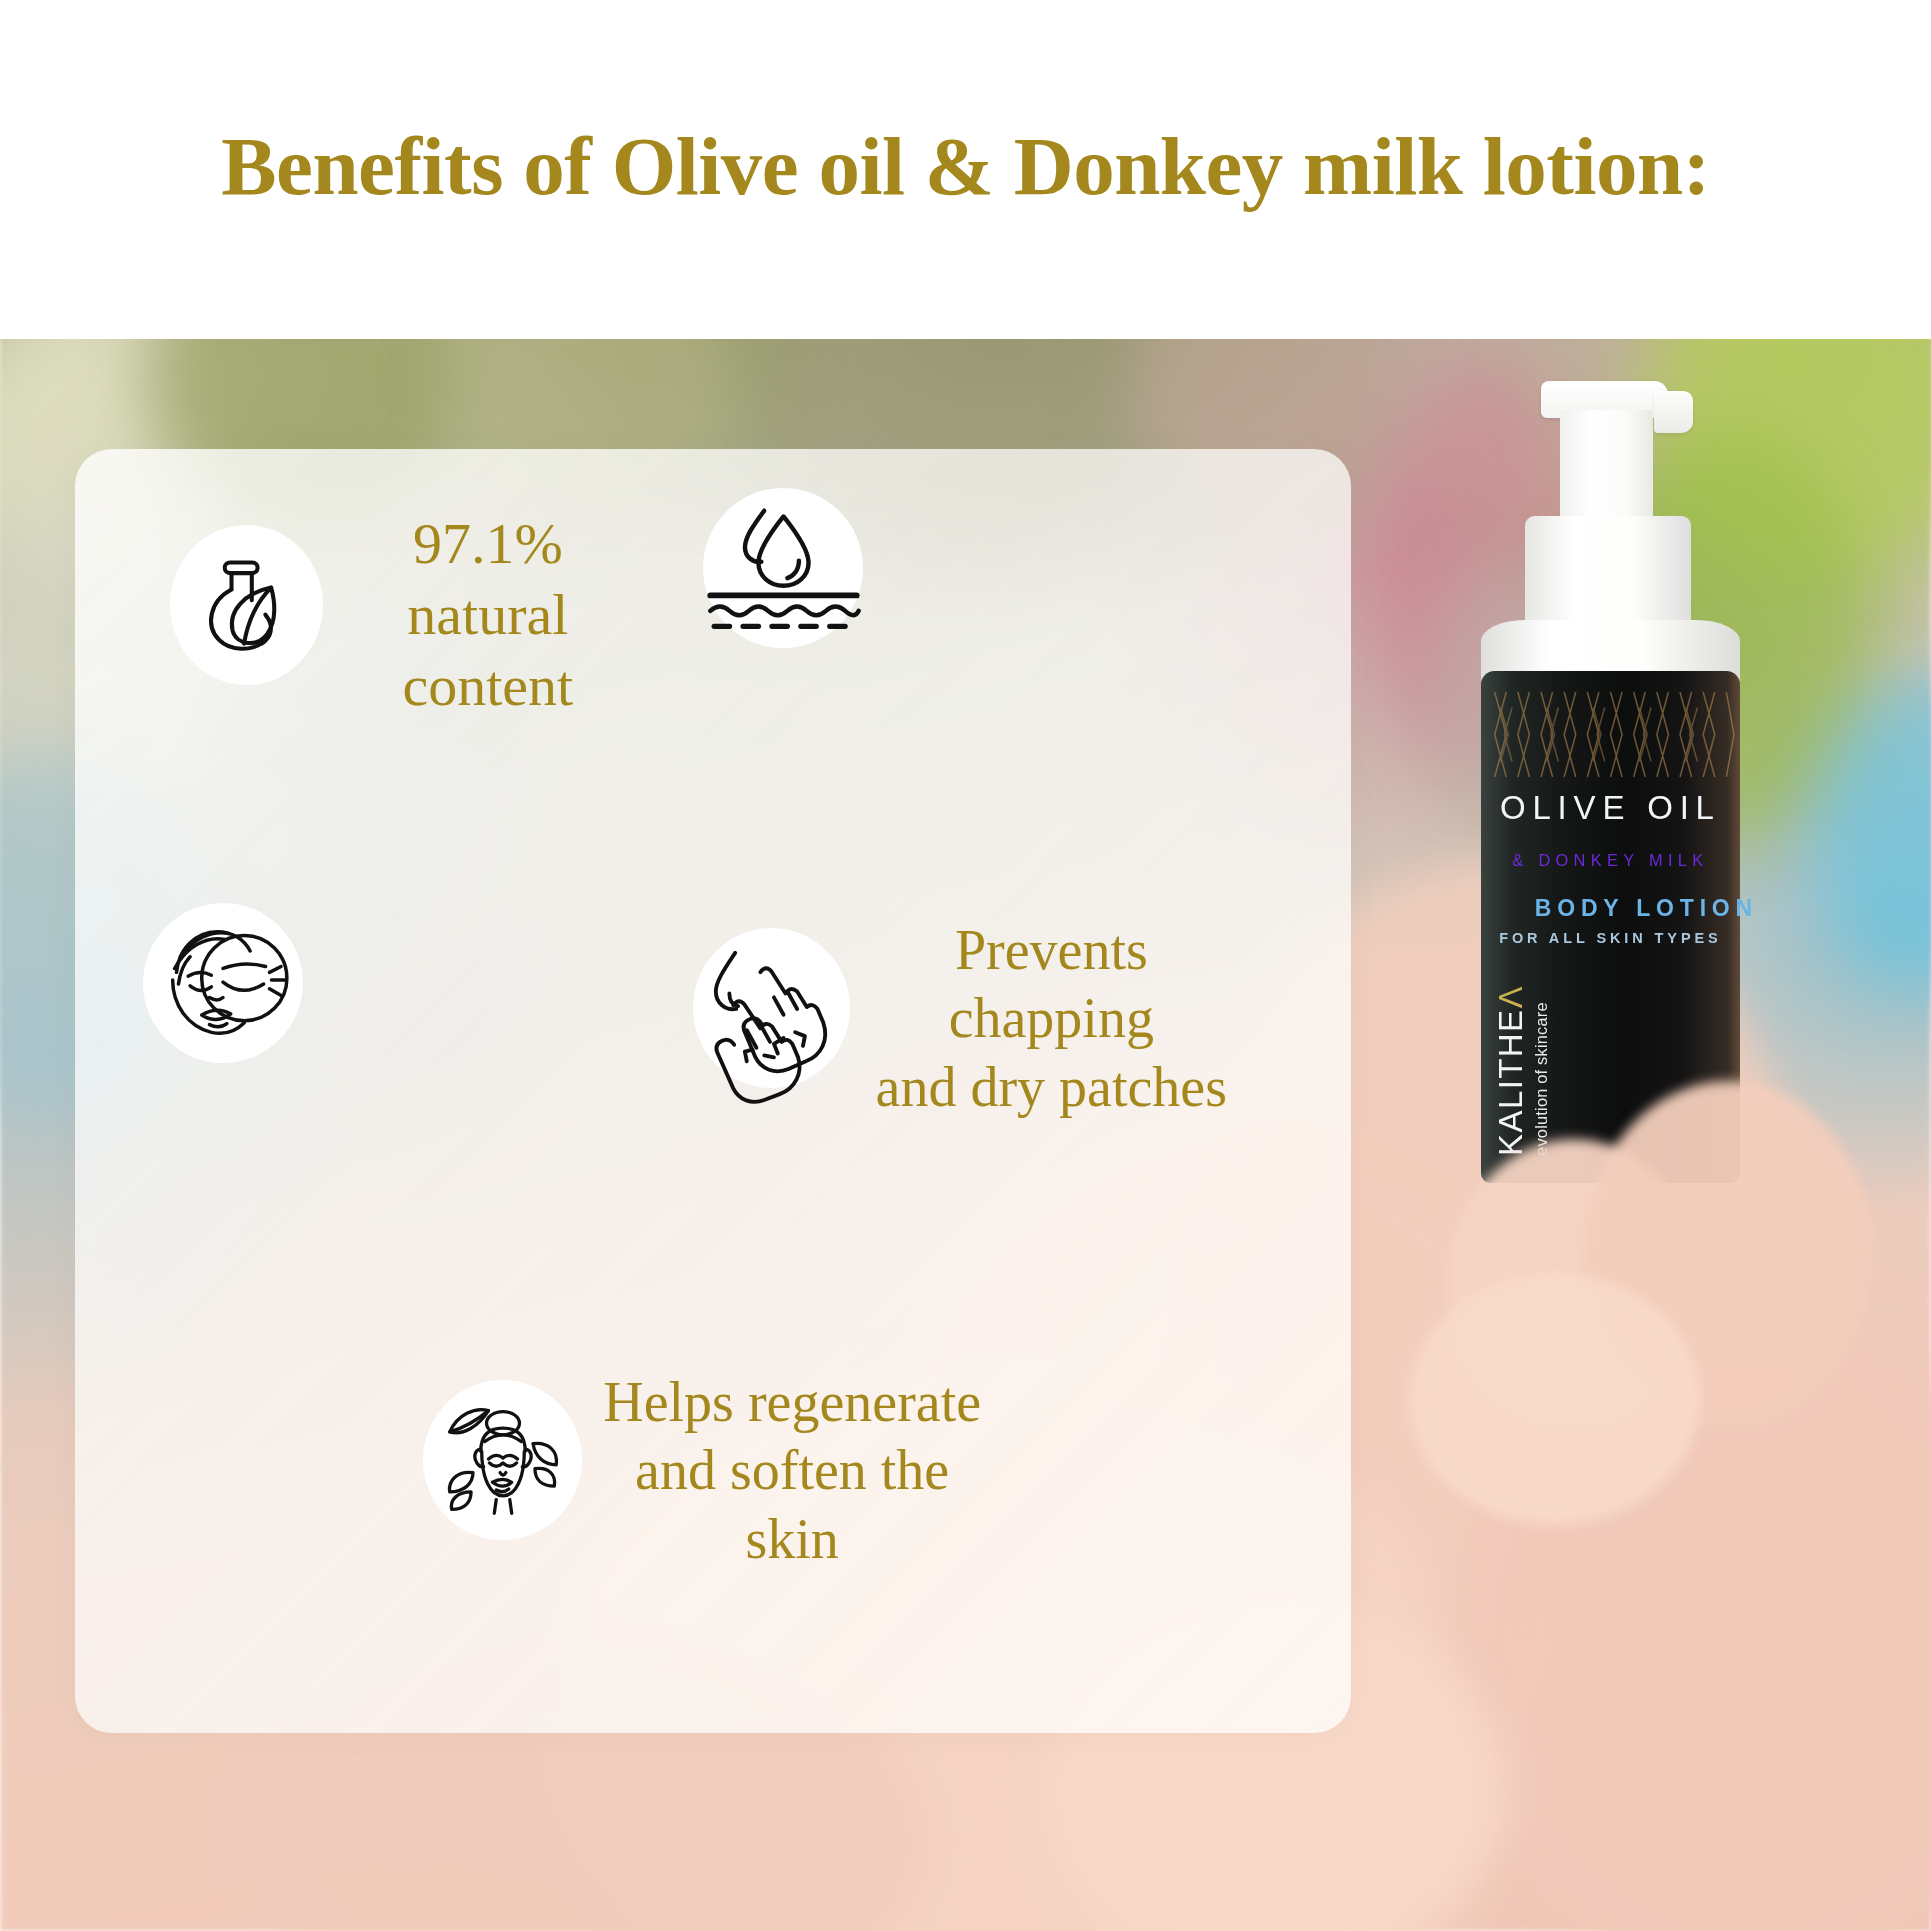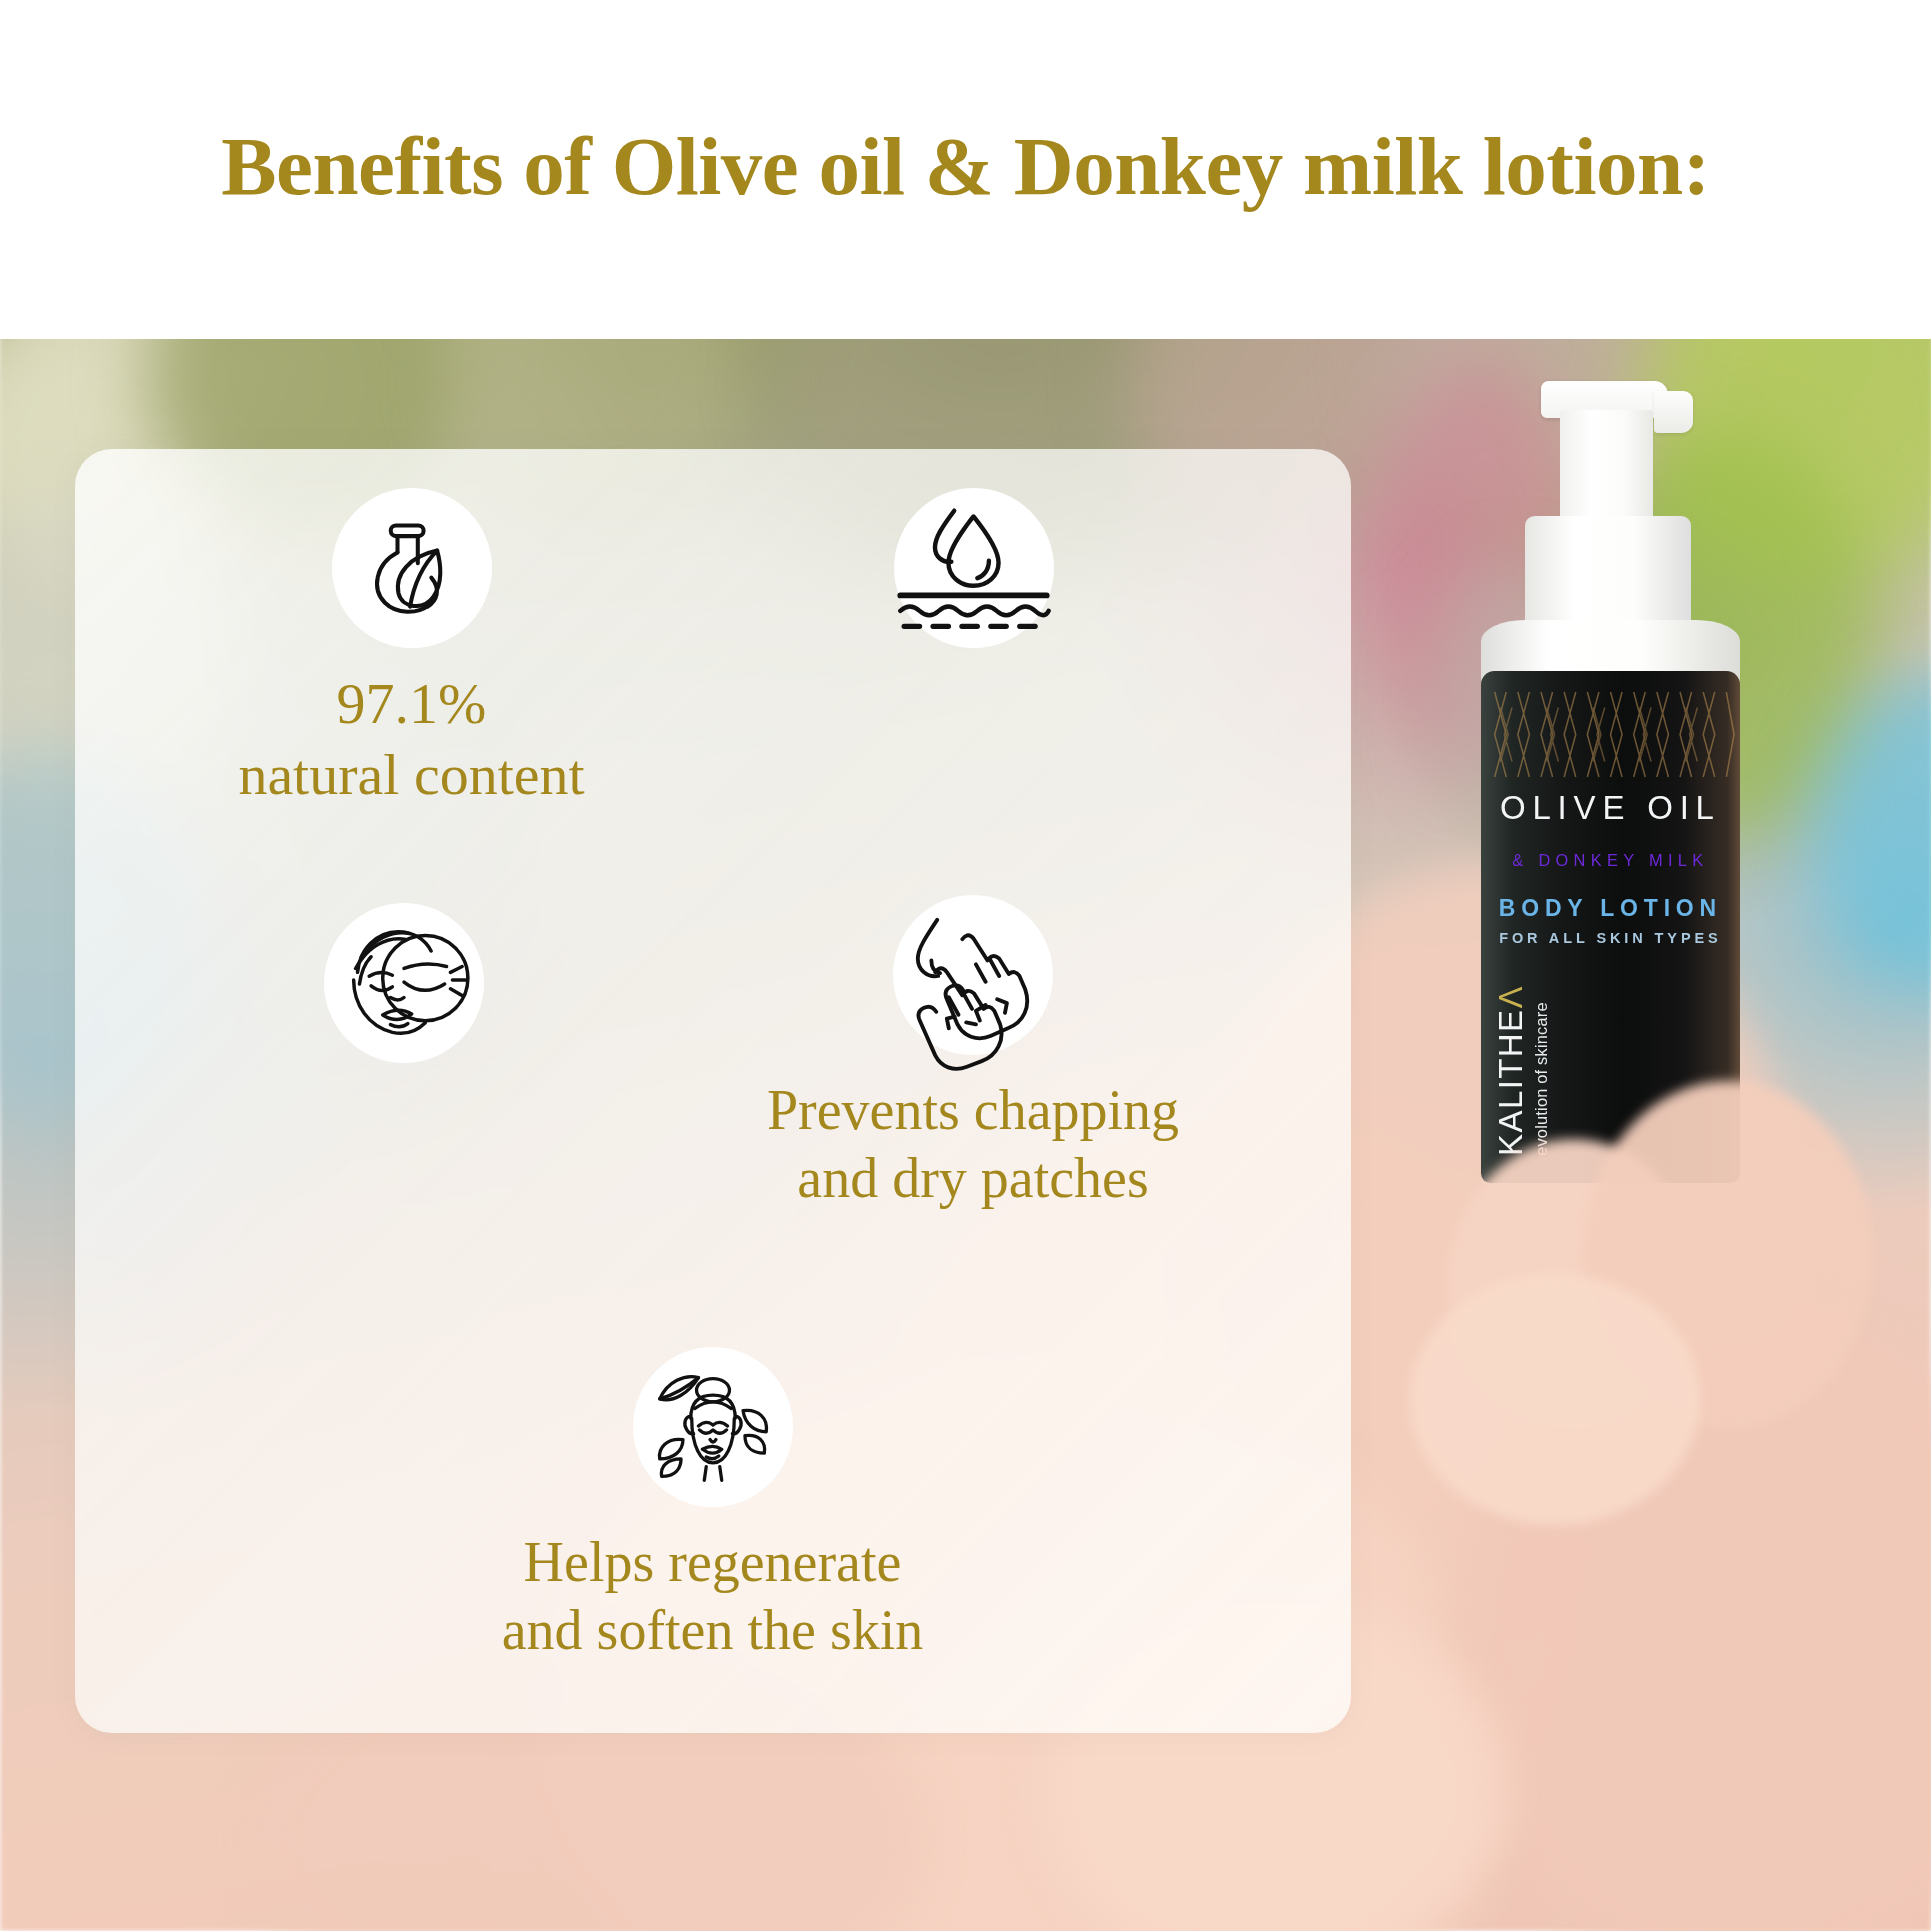--- a/index.html
+++ b/index.html
@@ -60,21 +60,21 @@
     position:absolute; left:75px; top:449px; width:1276px; height:1284px;
     border-radius:37px; z-index:10;
     background:linear-gradient(135deg, rgba(255,255,255,0.80) 0%, rgba(252,252,250,0.74) 40%, rgba(255,253,250,0.80) 100%);
     backdrop-filter:blur(7.7px);
     box-shadow:0 1.9px 29px rgba(120,120,110,0.06);
   }
 
   
   .benefits { position:absolute; left:75px; top:449px; width:1276px; height:1284px; z-index:20; }
 
-  .benefit { position:absolute; display:flex; flex-direction:column; align-items:center; }
+  .benefit { position:absolute; display:flex; flex-direction:row; align-items:center; }
 
   .icon-circle {
     width:160px; height:160px; border-radius:50%;
     background:#ffffff;
     display:flex; align-items:center; justify-content:center;
     position:relative;
   }
   .icon-circle svg { display:block; overflow:visible; }
 
   .benefit-text {
@@ -143,21 +143,21 @@
   .bottle-pattern {
     position:absolute; left:7.7px; top:307px; width:251px; height:93px;
     opacity:0.55; overflow:hidden; border-radius:5.8px;
   }
   .bottle-label { position:absolute; left:3.9px; top:290px; width:259px; height:512px; }
 
   .lbl { position:absolute; width:100%; text-align:center;
          font-family:"Liberation Sans", sans-serif; }
   .lbl-olive   { top:118px; font-size:33px; letter-spacing:6.8px; color:#f2f4f6; font-weight:400; }
   .lbl-donkey  { top:156px; font-size:16.4px; letter-spacing:5.3px; color:#6d28d9; font-weight:400;margin-top:24px; }
-  .lbl-body    { top:224px; font-size:23px; letter-spacing:5.8px; color:#6ab4e8; font-weight:700; }
+  .lbl-body    { top:224px; font-size:23px; letter-spacing:5.8px; color:#6ab4e8; font-weight:700;margin-left:36px; }
   .lbl-types   { top:259px; font-size:14.5px; letter-spacing:3.9px; color:#a9c7dd; font-weight:700; }
 
   .brand-block {
     position:absolute; left:-60px; top:355px; width:203px;
     transform:rotate(-90deg); transform-origin:center center;
     text-align:left;
   }
   .brand-name {
     font-family:"Liberation Sans", sans-serif;
     font-size:33px; letter-spacing:1.4px; color:#f2f4f6; font-weight:400; line-height:1;

